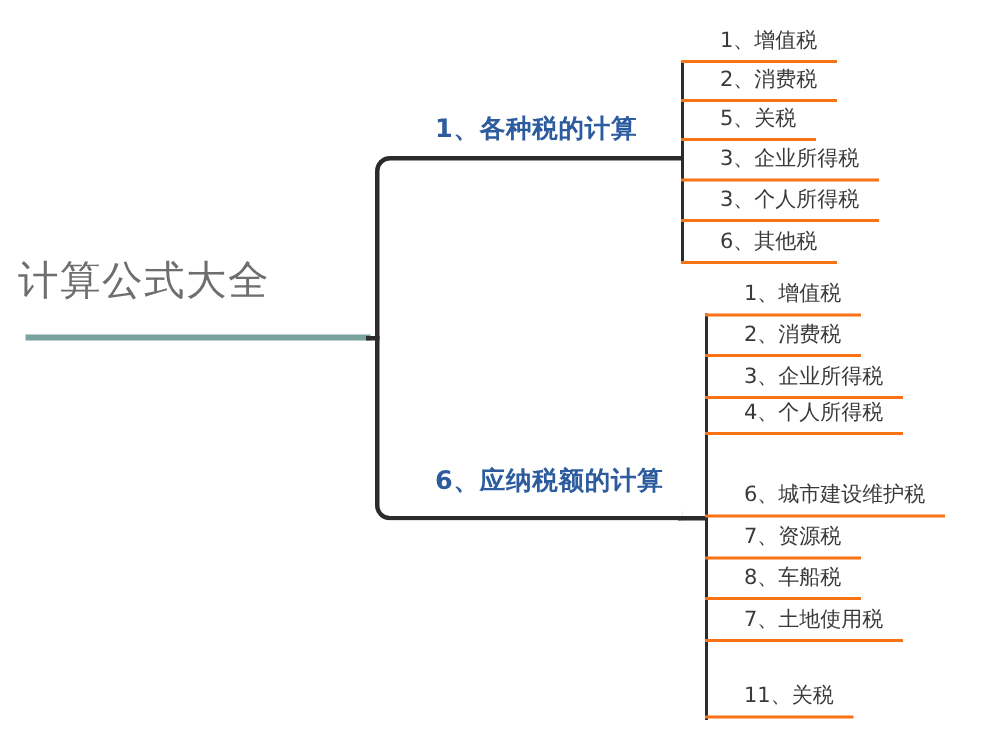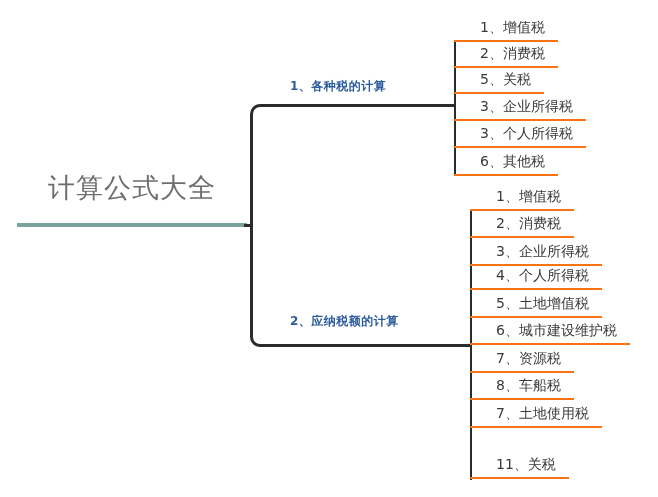--- a/index.html
+++ b/index.html
@@ -6,21 +6,21 @@
   #canvas{
     position:relative;
     width:658px;height:497px;
     background:#ffffff;
     overflow:hidden;
     font-family:"DejaVu Sans","Liberation Sans",sans-serif;
   }
   
   .root-label{
     position:absolute;left:12px;top:171px;width:240px;
-    text-align:center;font-size:27px;line-height:34px;
+    font-size:27px;line-height:34px;
     color:#6e6e6e;letter-spacing:1px;
     font-family:"DejaVu Serif","Liberation Serif",serif;
     white-space:nowrap;
   }
   .root-underline{
     position:absolute;left:17px;top:223px;width:230px;height:4px;
     background:#7aa29e;
   }
   .root-stub{
     position:absolute;left:244px;top:224px;width:9px;height:3px;
@@ -32,21 +32,21 @@
     box-sizing:border-box;
     border:3px solid #2b2b2b;border-right:none;
     border-radius:10px 0 0 10px;
   }
   .b2-line-ext{
     position:absolute;left:452px;top:344px;width:19px;height:3px;
     background:#2b2b2b;
   }
   
   .branch-label{
-    position:absolute;font-size:12px;line-height:20px;font-weight:bold;
+    position:absolute;font-size:17px;line-height:20px;font-weight:bold;
     color:#2d5c9e;letter-spacing:0.5px;white-space:nowrap;
   }
   .branch-label.b1{left:290px;top:76px;}
   .branch-label.b2{left:290px;top:311px;}
   
   .child-spine{position:absolute;width:2px;background:#2b2b2b;}
   .child-spine.b1{left:454px;top:40px;height:136px;}
   .child-spine.b2{left:470px;top:209px;height:271px;}
   
   .child{
@@ -65,36 +65,35 @@
 <div id="canvas">
 
   <div class="root-label">计算公式大全</div>
   <div class="root-underline"></div>
   <div class="root-stub"></div>
 
   <div class="main-bracket"></div>
   <div class="b2-line-ext"></div>
 
   <div class="branch-label b1">1、各种税的计算</div>
-  <div class="branch-label b2">2、应纳税额的计算</div>
+  <div class="branch-label b2">6、应纳税额的计算</div>
 
   <div class="child-spine b1"></div>
   <div class="child-spine b2"></div>
 
   <div class="child b1" style="top:18px">1、增值税</div>
   <div class="child b1" style="top:44px">2、消费税</div>
   <div class="child b1" style="top:70px">5、关税</div>
   <div class="child b1" style="top:97px">3、企业所得税</div>
   <div class="child b1" style="top:124px">3、个人所得税</div>
   <div class="child b1" style="top:152px">6、其他税</div>
 
   <div class="child b2" style="top:187px">1、增值税</div>
   <div class="child b2" style="top:214px">2、消费税</div>
   <div class="child b2" style="top:242px">3、企业所得税</div>
   <div class="child b2" style="top:266px">4、个人所得税</div>
-  <div class="child b2" style="top:294px">5、土地增值税</div>
   <div class="child b2" style="top:321px">6、城市建设维护税</div>
   <div class="child b2" style="top:349px">7、资源税</div>
   <div class="child b2" style="top:376px">8、车船税</div>
   <div class="child b2" style="top:404px">7、土地使用税</div>
   <div class="child b2" style="top:455px">11、关税</div>
 
 </div>
 
 </body></html>

